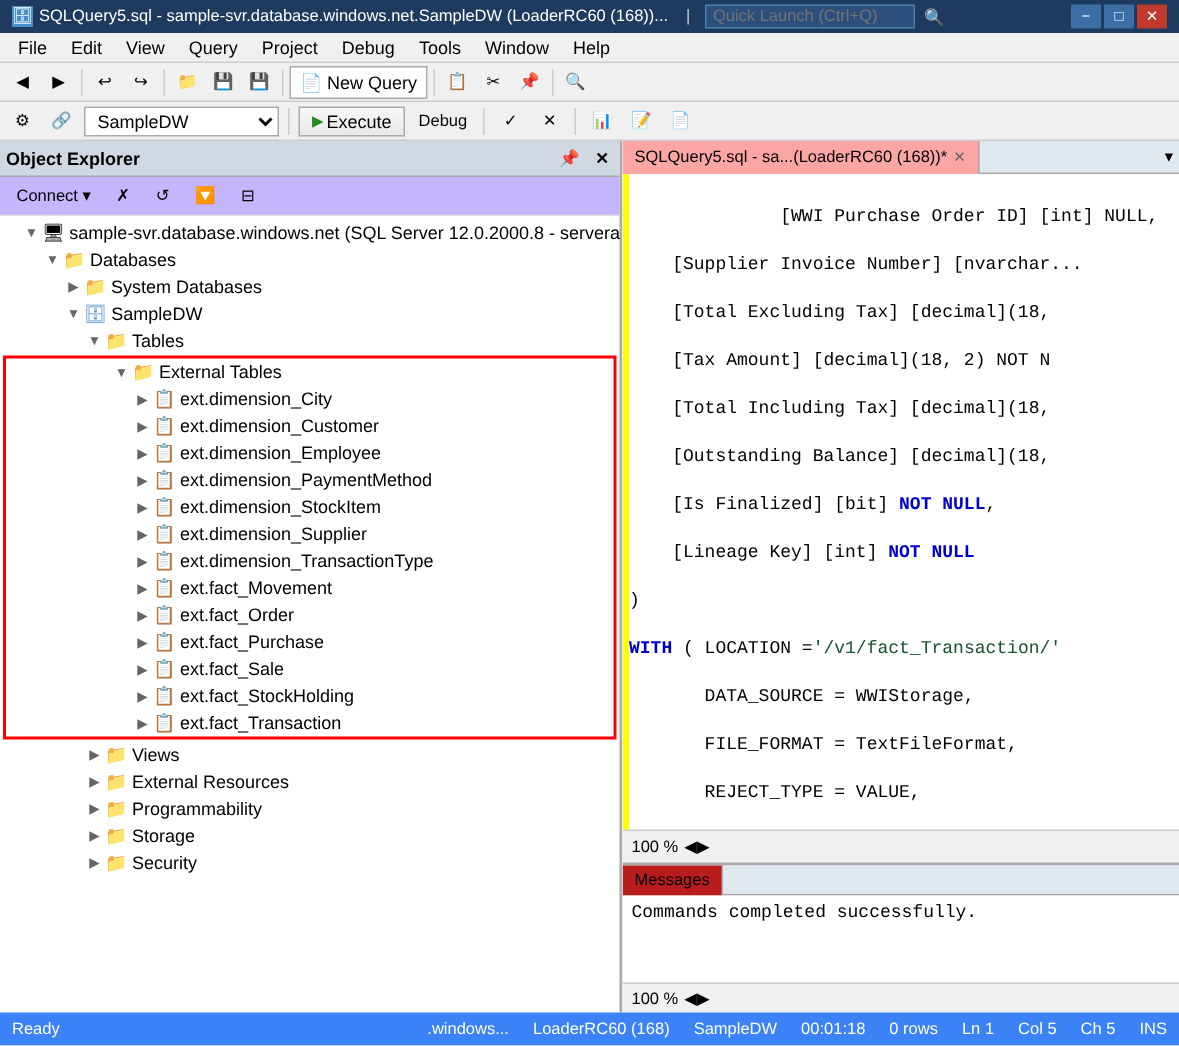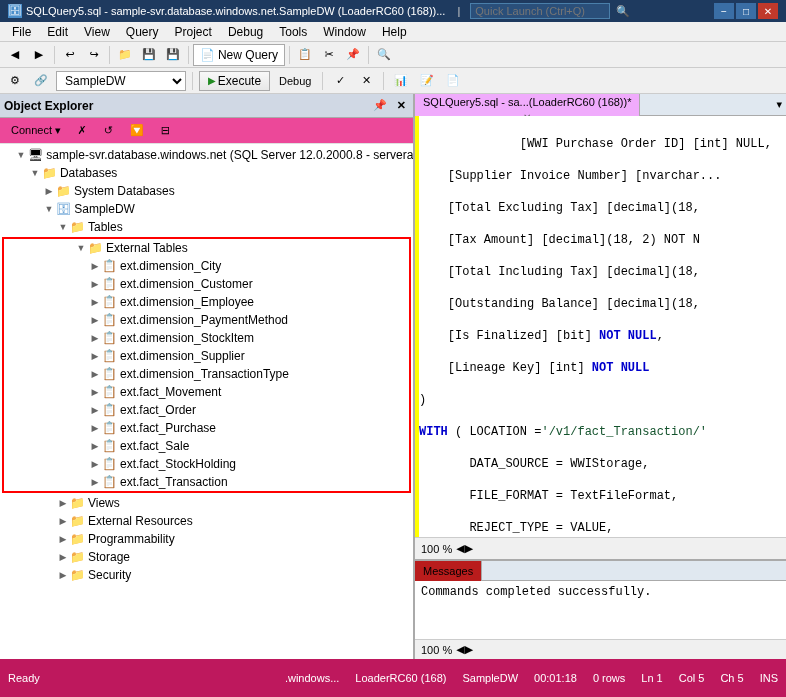--- a/index.html
+++ b/index.html
@@ -122,21 +122,21 @@
       font-weight: bold;
       border-bottom: 1px solid #aaa;
       display: flex;
       align-items: center;
       justify-content: space-between;
     }
     .oe-header-title { font-weight: bold; }
     .oe-header-icons { display: flex; gap: 4px; }
     .oe-header-icon { font-size: 11px; cursor: pointer; padding: 1px 3px; }
     .oe-toolbar {
-      background: #ec4899;
+      background: #c4b5fd;
       padding: 3px 4px;
       display: flex;
       align-items: center;
       gap: 3px;
       border-bottom: 1px solid #e0e0e0;
     }
     .oe-tb-btn {
       padding: 2px 6px; border: 1px solid transparent;
       background: transparent; cursor: pointer; font-size: 11px;
     }
@@ -175,27 +175,26 @@
       background: #e0e8f0;
       height: 22px;
       display: flex;
       align-items: center;
       border-bottom: 1px solid #aaa;
     }
     .sql-tab {
       padding: 2px 8px;
       font-size: 11px;
       border-right: 1px solid #aaa;
-      background: #f0abfc;
+      background: #fca5a5;
       cursor: pointer;
       display: flex;
       align-items: center;
       gap: 4px;
       height: 22px;
-      flex-direction: column;
     }
     .sql-tab-close { font-size: 10px; cursor: pointer; color: #666; }
     .sql-tab-panel-controls {
       margin-left: auto;
       padding-right: 4px;
       font-size: 11px;
       cursor: pointer;
     }
 
     .sql-editor-area {
@@ -264,23 +263,23 @@
       border-top: 1px solid #ccc;
       display: flex;
       align-items: center;
       padding: 0 6px;
       font-size: 11px;
       gap: 4px;
     }
 
     
     .status-bar {
-      background: #be185d;
+      background: #3b82f6;
       color: white;
-      height: 38px;
+      height: 22px;
       display: flex;
       align-items: center;
       padding: 0 8px;
       font-size: 11px;
       justify-content: space-between;
       flex-shrink: 0;
     }
     .status-left { display: flex; gap: 16px; }
     .status-right { display: flex; gap: 16px; }
 

